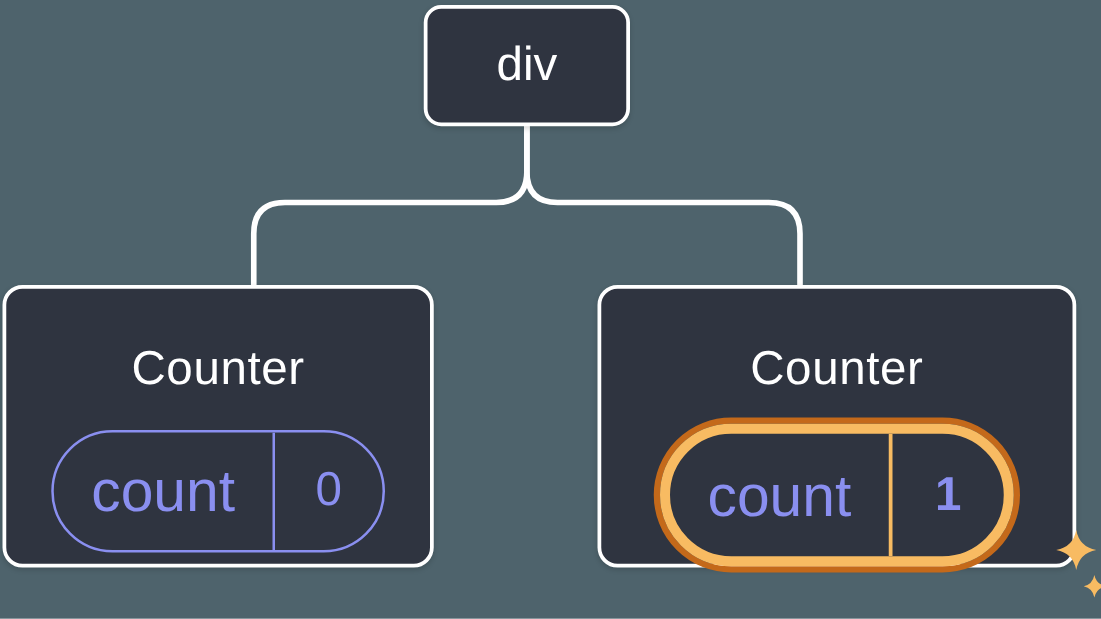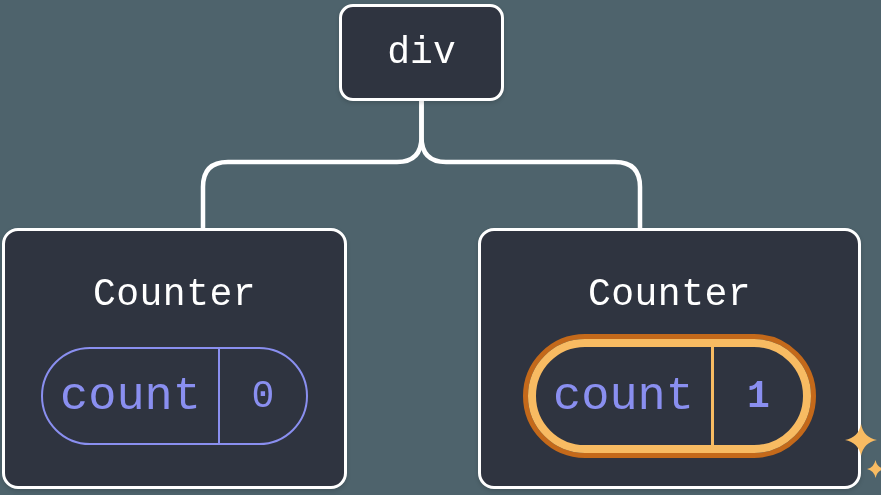--- a/index.html
+++ b/index.html
@@ -1,21 +1,21 @@
 <!DOCTYPE html>
 <html style="--background: #4E636C; --card-fill: #2F3440; --card-border: #FFFFFF; --connector: #FFFFFF; --title-text: #FFFFFF; --state-purple: #8A8FF0; --highlight-orange-dark: #C4691A; --highlight-orange-light: #F8BB62;"><head>
 <meta charset="utf-8">
 <style>
   html, body { margin: 0; padding: 0; }
   .stage {
     position: relative;
     width: 881px;
     height: 495px;
     background: var(--background, #4E636C);
-    font-family: Liberation Mono, monospace;
+    font-family: Liberation Sans, sans-serif;
     overflow: hidden;
   }
   .connector {
     position: absolute;
     left: 0; top: 0;
     width: 881px; height: 495px;
     pointer-events: none;
   }
   .node-root {
     position: absolute;
@@ -25,21 +25,21 @@
     background: var(--card-fill, #2F3440);
     border: 3px solid var(--card-border, #FFFFFF);
     border-radius: 14px;
     display: flex; align-items: center; justify-content: center;
     color: var(--title-text, #FFFFFF);
     font-size: 38px;
     box-shadow: 0 2px 4px rgba(0,0,0,0.15);
   }
   .card {
     position: absolute;
-    top: 228px; height: 261px;
+    top: 228px; height: 226px;
     box-sizing: border-box;
     background: var(--card-fill, #2F3440);
     border: 3px solid var(--card-border, #FFFFFF);
     border-radius: 16px;
     display: flex; flex-direction: column; align-items: center;
     padding-top: 43px;
     box-shadow: 0 2px 4px rgba(0,0,0,0.15);
   }
   .card.left  { left: 2px;   width: 345px; }
   .card.right { left: 478px; width: 383px; }

